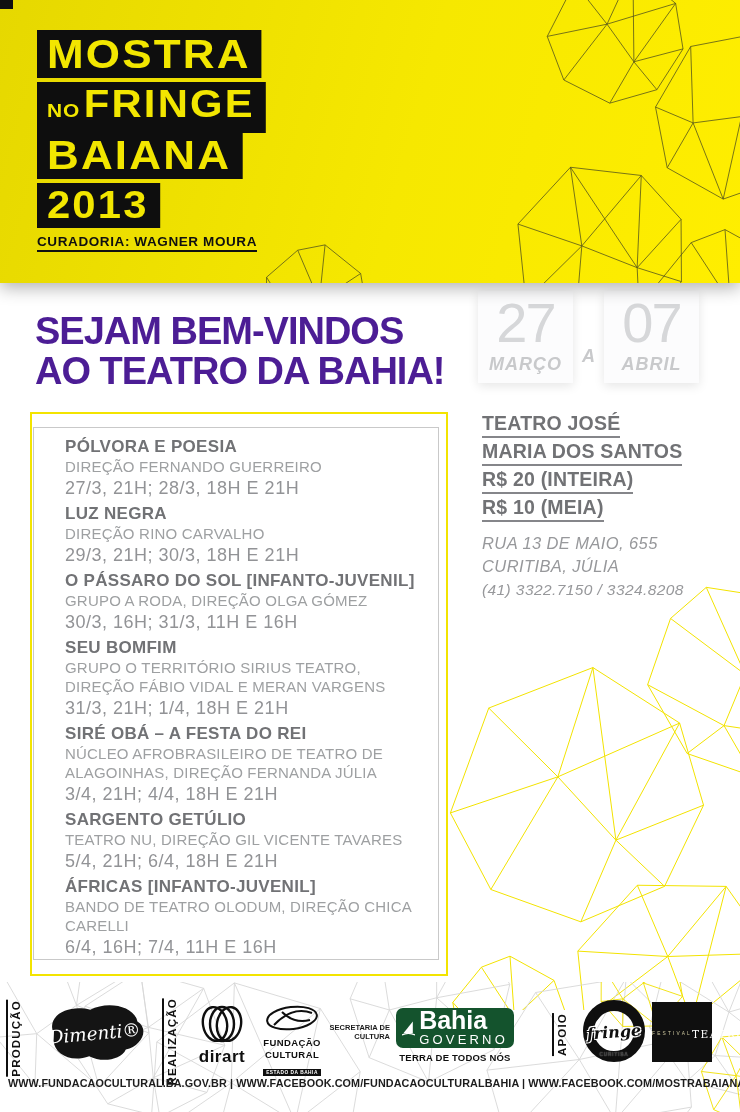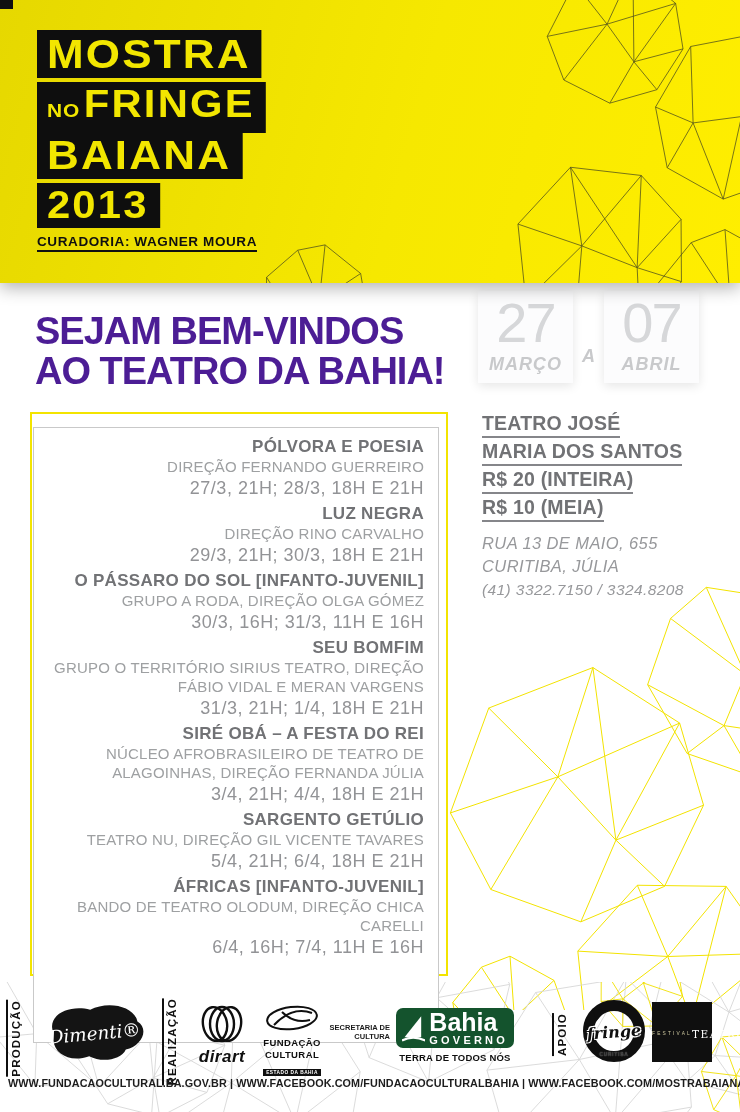--- a/index.html
+++ b/index.html
@@ -45,23 +45,23 @@
   .date-month { font-size:18px; font-weight:bold; font-style:italic; letter-spacing:1px; color:#c8c9cb; margin-top:1px;text-align:center; }
   .date-connector { font-size:18px; font-weight:bold; font-style:italic; color:#c8c9cb; margin:0 9px 16px 9px; }
 
   
   .welcome { position:absolute; left:35px; top:311px; color:#4c1d95; z-index:2; }
   .welcome div { font-size:38px; line-height:40px; font-weight:bold; letter-spacing:-1px; }
 
   
   .program-outer { position:absolute; left:30px; top:412px; width:414px; height:560px; border:2px solid #f3e400; z-index:1; }
   .program-inner {
-    position:absolute; left:33px; top:427px; width:406px; height:616px;
+    position:absolute; left:33px; top:427px; width:406px; height:533px;
     border:1px solid #c9c9c9; background:#ffffff; box-sizing:border-box;
-    padding:9px 14px 0 15px; overflow:hidden; z-index:2;text-align:right;
+    padding:9px 14px 0 31px; overflow:hidden; z-index:2;
   }
   .pi-title   { font-size:17px; font-weight:bold; letter-spacing:0.3px; color:#717275; line-height:20px; }
   .pi-company { font-size:15px; letter-spacing:0.2px; color:#9ea0a2; line-height:19px; }
   .pi-schedule{ font-size:18px; letter-spacing:0.5px; color:#929396; line-height:23px; margin:1px 0 4px 0; }
 
   
   .venue { position:absolute; left:482px; top:410px; width:250px; z-index:2; }
   .venue .vline { line-height:26px; }
   .venue .vline span {
     display:inline-block; font-size:19.5px; font-weight:bold; letter-spacing:0.2px;
@@ -73,38 +73,38 @@
   
   .vlabel {
     position:absolute; writing-mode:vertical-rl; transform:rotate(180deg);
     font-size:11.5px; font-weight:bold; letter-spacing:1.2px; color:#0f0f0f; z-index:4;
   }
   .vlabel::after { content:''; position:absolute; right:-4px; top:0; height:100%; width:2px; background:#0f0f0f; }
 
   .logo { position:absolute; z-index:4; }
   .dimenti-text { font-family:"DejaVu Serif","Liberation Serif",serif; font-style:italic; }
 
-  .dirart { left:190px; top:1003px; width:64px; text-align:center;font-style:italic; }
+  .dirart { left:190px; top:1003px; width:64px; text-align:center; }
   .dirart .label { font-size:17px; font-weight:bold; letter-spacing:0.5px; color:#0f0f0f; margin-top:-2px; }
 
   .fundacao { left:258px; top:1004px; width:68px; text-align:center; color:#0f0f0f; }
   .fundacao .f1 { font-size:9.5px; font-weight:bold; letter-spacing:0.4px; line-height:10px; margin-top:2px; }
   .fundacao .f3 { display:inline-block; font-size:4.8px; font-weight:bold; letter-spacing:0.5px; background:#0f0f0f; color:#fff; padding:1px 3px; margin-top:1px; }
 
   .secretaria {
     left:328px; top:1023px; width:62px; text-align:right;
     border-right:2px solid #2a2a2a; padding-right:6px;
     font-size:7.5px; font-weight:bold; line-height:9px; color:#1a1a1a;
   }
 
   .bahia { left:396px; top:1008px; width:118px; }
   .bahia .plate { height:40px; background:#14532d; border-radius:7px; display:flex; align-items:center; padding:0 6px; box-sizing:border-box; }
   .bahia .names { margin-left:4px; }
   .bahia .bname { font-size:25px; line-height:23px; font-weight:bold; color:#fff; }
-  .bahia .gov { font-size:11px; color:#fff; letter-spacing:3.2px;font-weight:bold; }
+  .bahia .gov { font-size:13px; color:#fff; letter-spacing:3.2px; }
   .bahia .tagline { text-align:center; font-size:9.5px; font-weight:bold; color:#0f0f0f; letter-spacing:0.2px; margin-top:4px; }
 
   .fringe { left:580px; top:1000px; width:68px; height:66px; }
   .fringe .ring { position:relative; width:40px; height:40px; border:11px solid #0f0f0f; border-radius:50%; margin:0 auto; }
   .fringe .farrow { position:absolute; top:-8px; left:-9px; width:0; height:0; border:7px solid transparent; border-right:11px solid #0f0f0f; transform:rotate(40deg); }
   .fringe .script {
     position:absolute; left:50%; top:50%; transform:translate(-50%,-55%) rotate(-4deg);
     font-family:"DejaVu Serif","Liberation Serif",serif; font-style:italic; font-weight:bold;
     font-size:16px; color:#0f0f0f;
     text-shadow:1px 1px 0 #fff,-1px -1px 0 #fff,1px -1px 0 #fff,-1px 1px 0 #fff;

